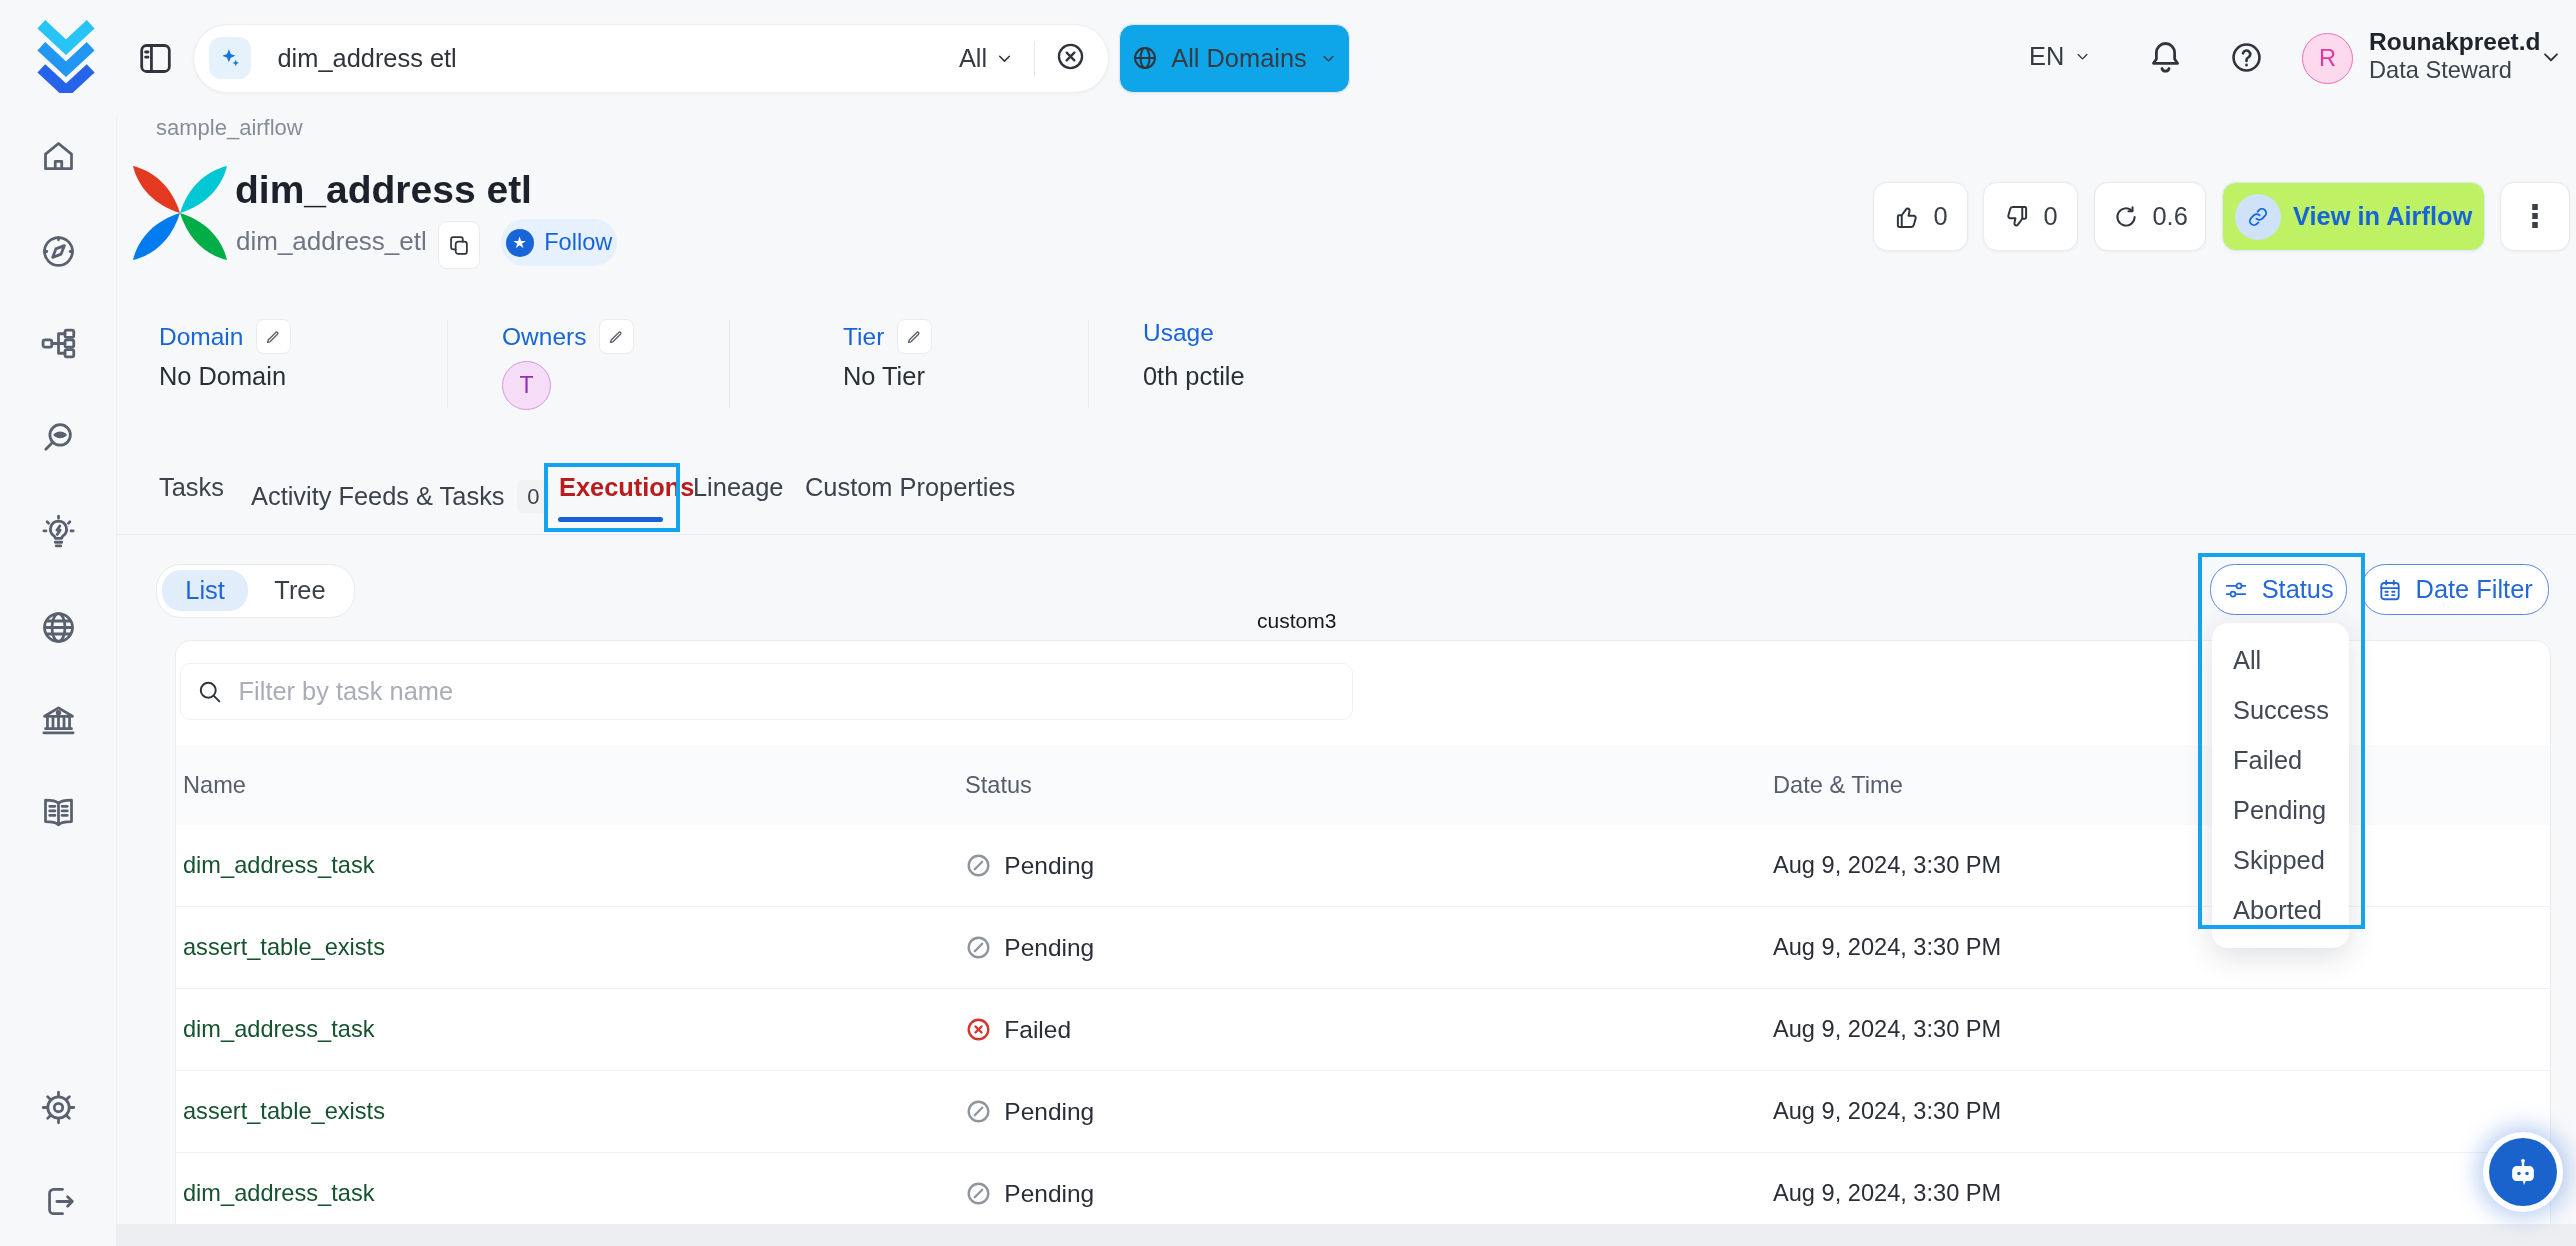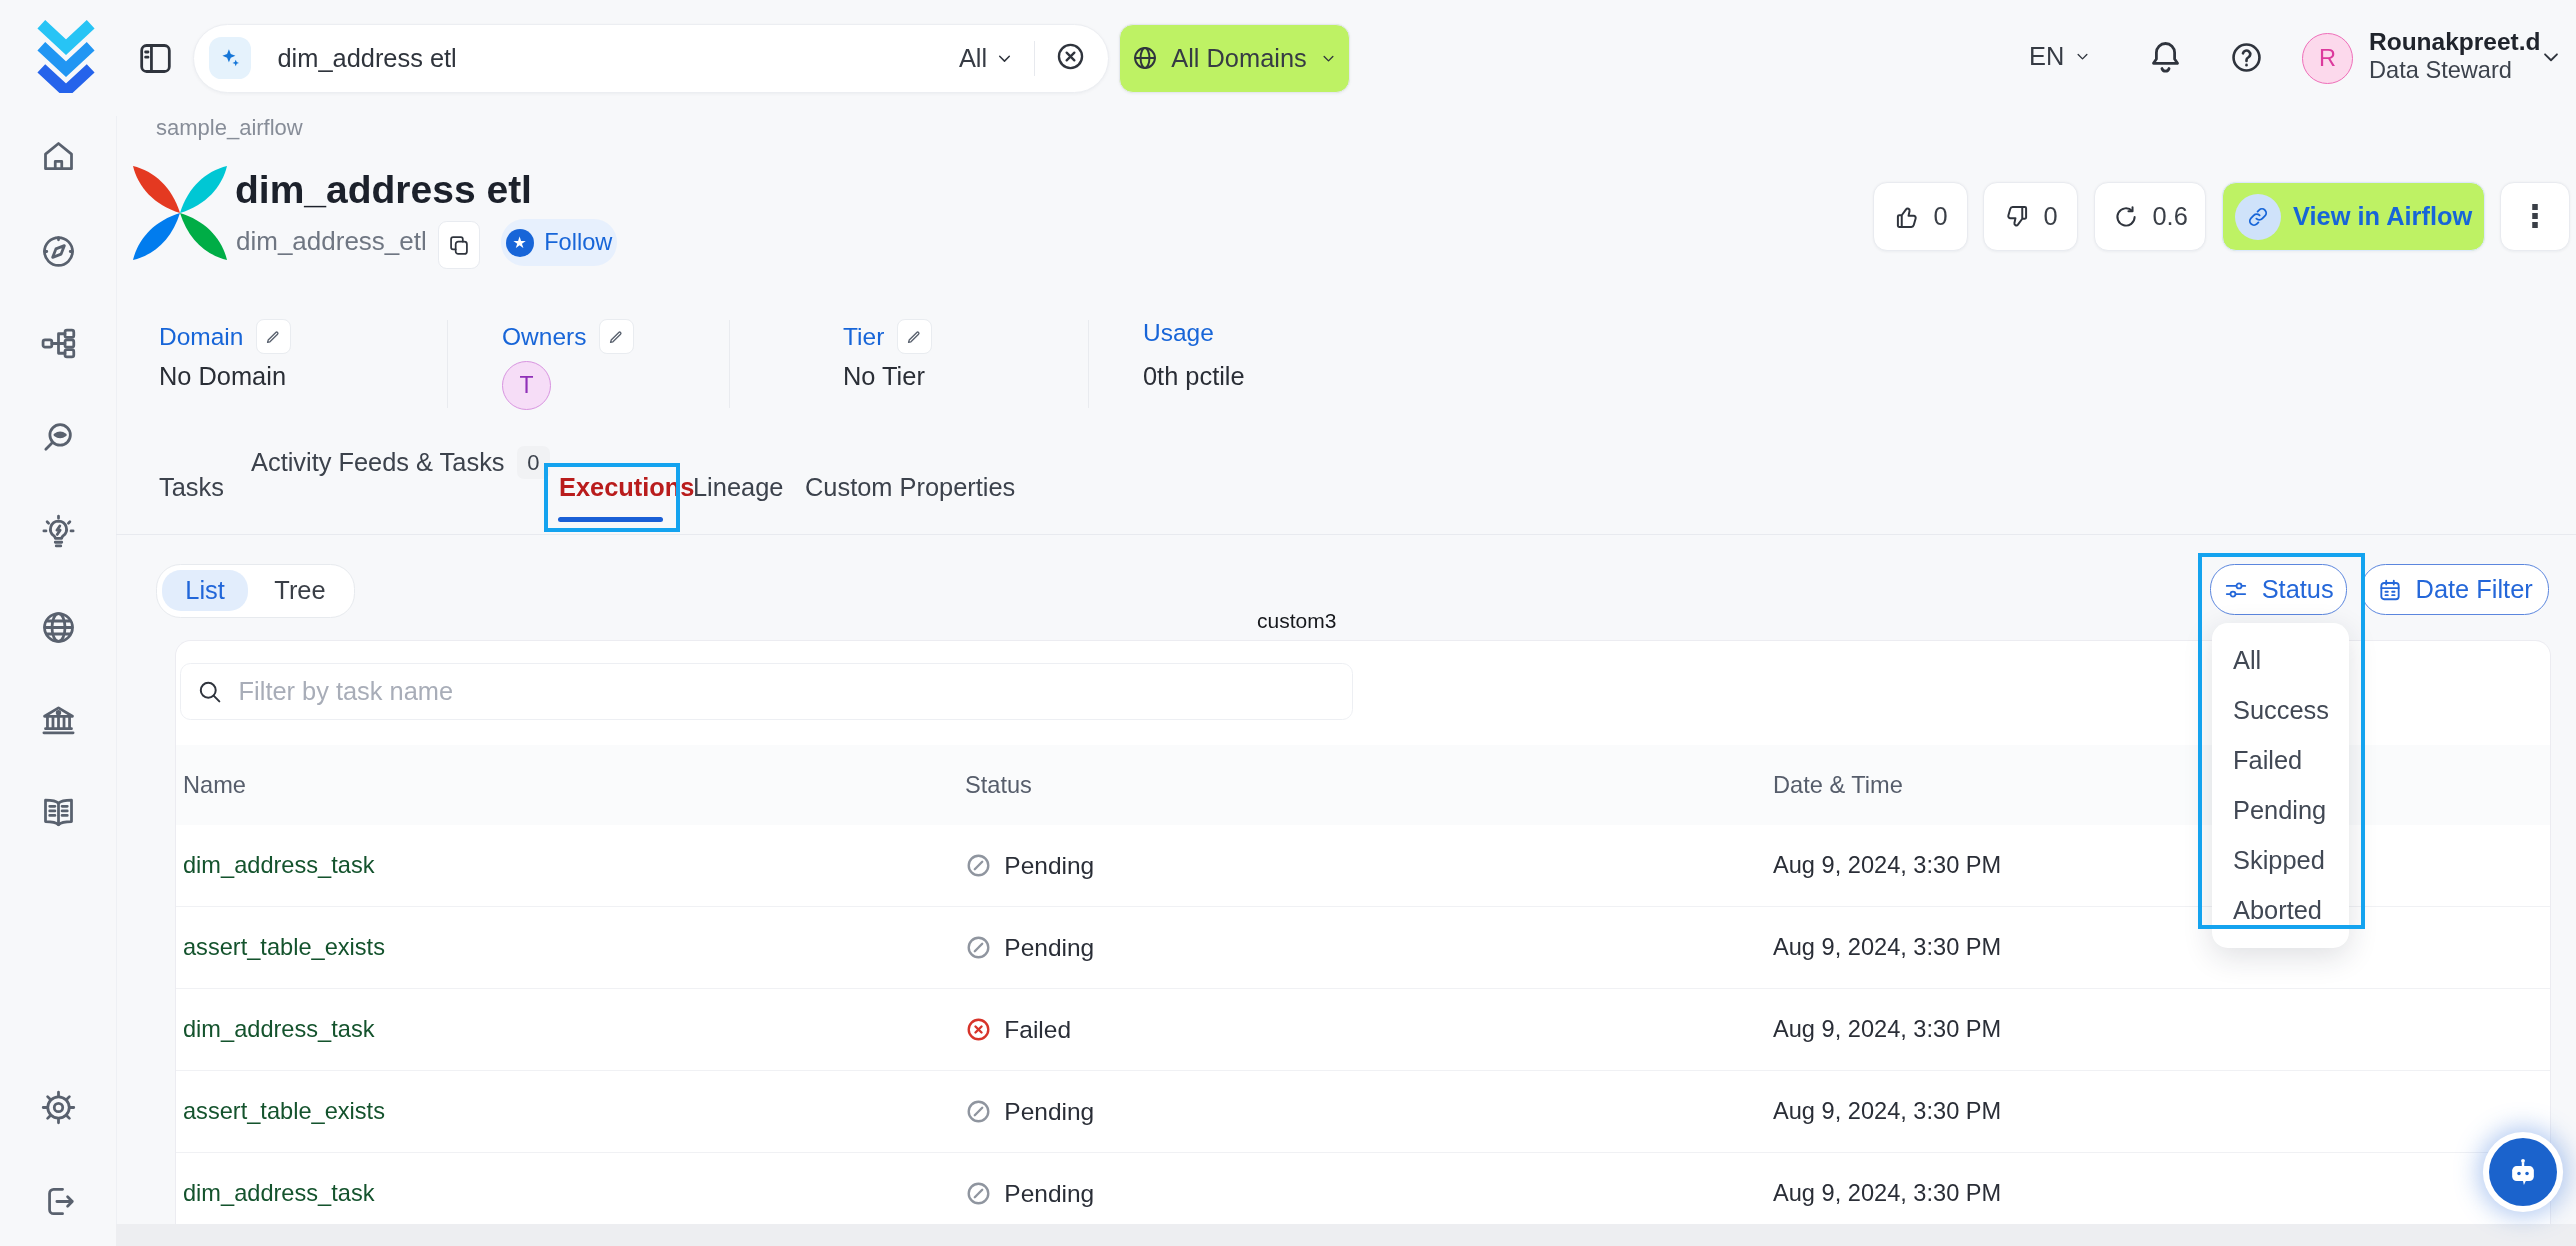--- a/index.html
+++ b/index.html
@@ -13,21 +13,21 @@
 
   
   .searchbar{left:193px;top:23.6px;width:914px;height:67px;background:#fff;border:0.9px solid #eceef2;
              border-radius:35px;box-shadow:0 0.9px 3.5px rgba(20,30,60,.05);display:flex;align-items:center;}
   .sparkle-badge{width:42px;height:42px;margin-left:15px;border-radius:12.3px;background:#e5f2fc;
                  display:flex;align-items:center;justify-content:center;}
   .search-value{margin-left:24.5px;font-size:25.4px;color:#2f343c;flex:1;border:none;outline:none;background:transparent;
                 font-family:inherit;}
   .scope{font-size:25.4px;color:#363b44;display:flex;align-items:center;gap:7px;margin-right:19px;}
   .vdiv{width:0.9px;height:35px;background:#e7e9ee;margin-right:19px;}
-  .pillbtn{background:#bef264;border:0.9px solid #e5e8ee;border-radius:14px;display:flex;align-items:center;
+  .pillbtn{background:#0ea5e9;border:0.9px solid #e5e8ee;border-radius:14px;display:flex;align-items:center;
            justify-content:center;gap:12.3px;font-size:25.4px;color:#363b44;box-shadow:0 0.9px 2.6px rgba(20,30,60,.05);}
   .avatar{width:49px;height:49px;border-radius:50%;background:#fcd9ec;border:1.8px solid #ef6eb9;
           display:flex;align-items:center;justify-content:center;font-size:23.6px;color:#dc3a9d;}
   .uname{font-size:24.5px;font-weight:bold;color:#20242c;line-height:28px;}
   .urole{font-size:23.6px;color:#3c424c;line-height:28px;}
 
   
   #sidebar{left:0;top:116px;width:116px;height:1131px;background:#f7f8fa;border-right:0.9px solid #eef0f4;}
   .side-ic{position:absolute;left:39px;width:39px;height:39px;}
 
@@ -348,21 +348,21 @@
   </div>
   <div class="abs mvalue" style="left:843px;top:362px;">No Tier</div>
   <div class="abs mdiv" style="left:1088px;"></div>
 
   <div class="abs mlabel" style="left:1143px;top:319px;">
     <span>Usage</span>
   </div>
   <div class="abs mvalue" style="left:1143px;top:362px;">0th pctile</div>
 
   <div class="abs tab" style="left:159px;top:473px;">Tasks</div>
-  <div class="abs tab" style="left:251px;top:446px;">
+  <div class="abs tab" style="left:251px;top:480px;">
     <span>Activity Feeds &amp; Tasks</span>
     <span class="badge">0</span>
   </div>
   <div class="abs tab active" style="left:559px;top:473px;">Executions</div>
   <div class="abs underline" style="left:558px;top:517px;width:105px;"></div>
   <div class="abs tab" style="left:693px;top:473px;">Lineage</div>
   <div class="abs tab" style="left:805px;top:473px;">Custom Properties</div>
   <div class="abs tabline"></div>
   <div class="abs hlbox" style="left:544px;top:463px;width:128px;height:61px;"></div>
 

